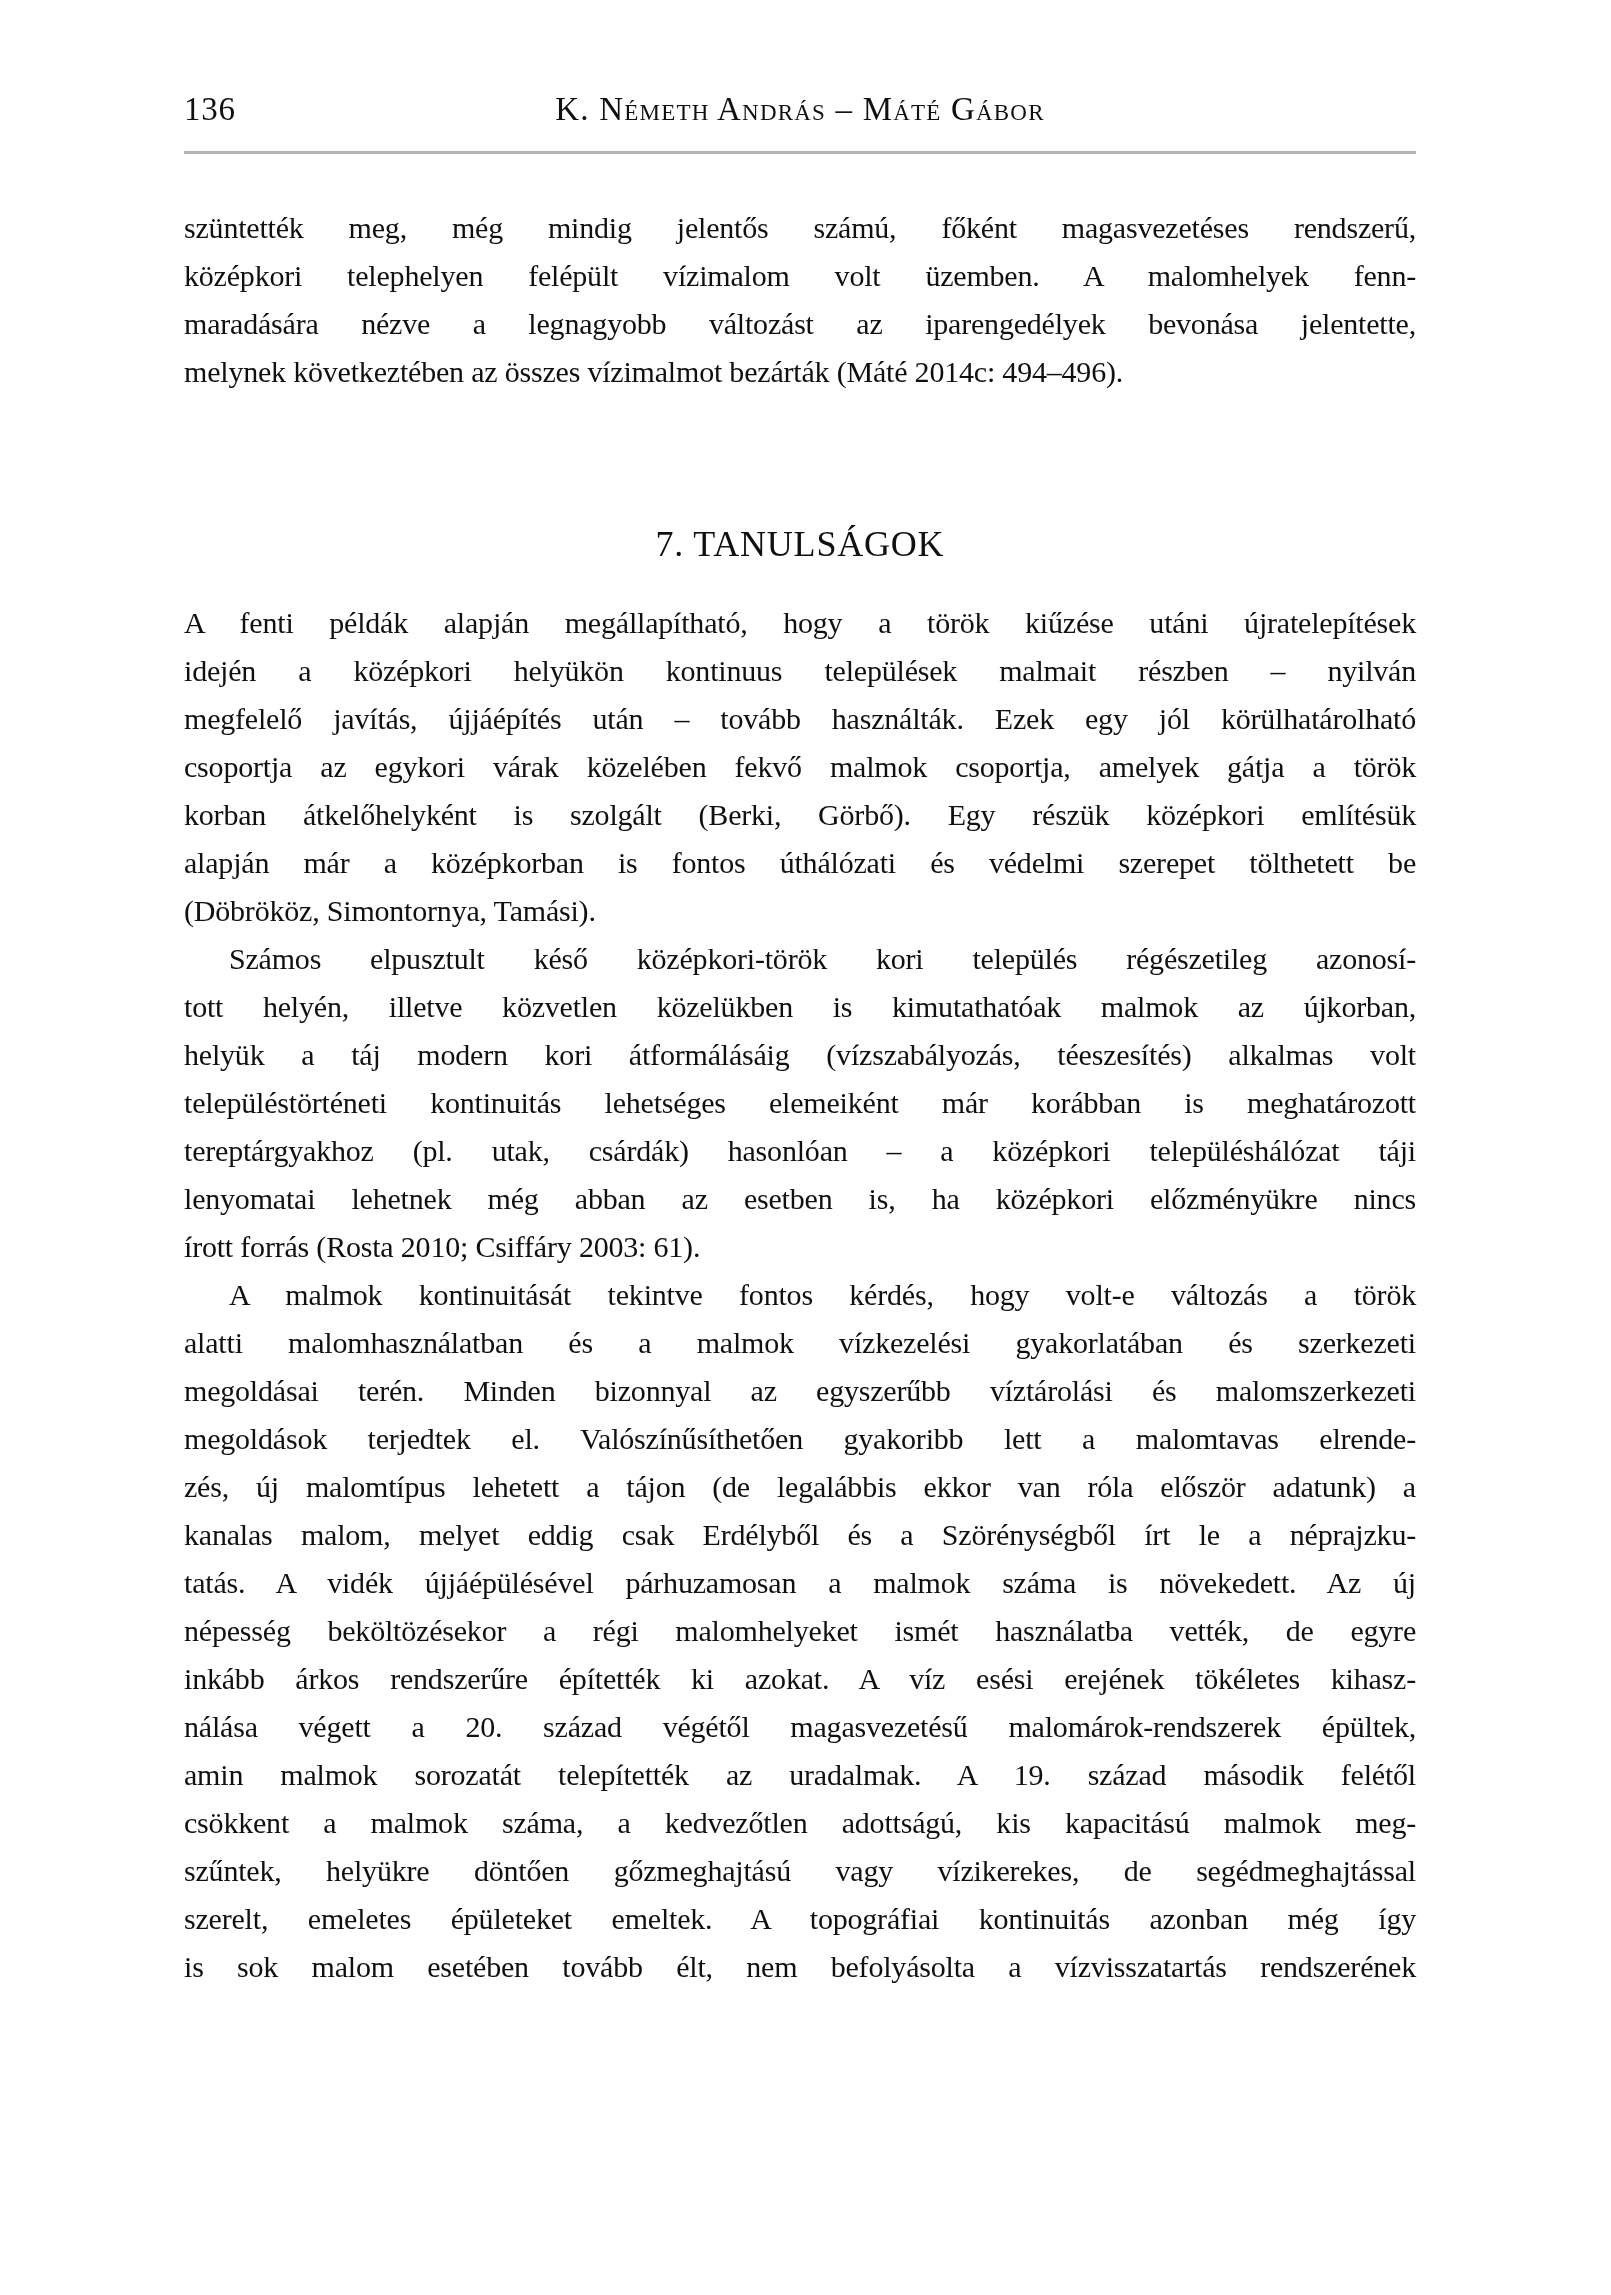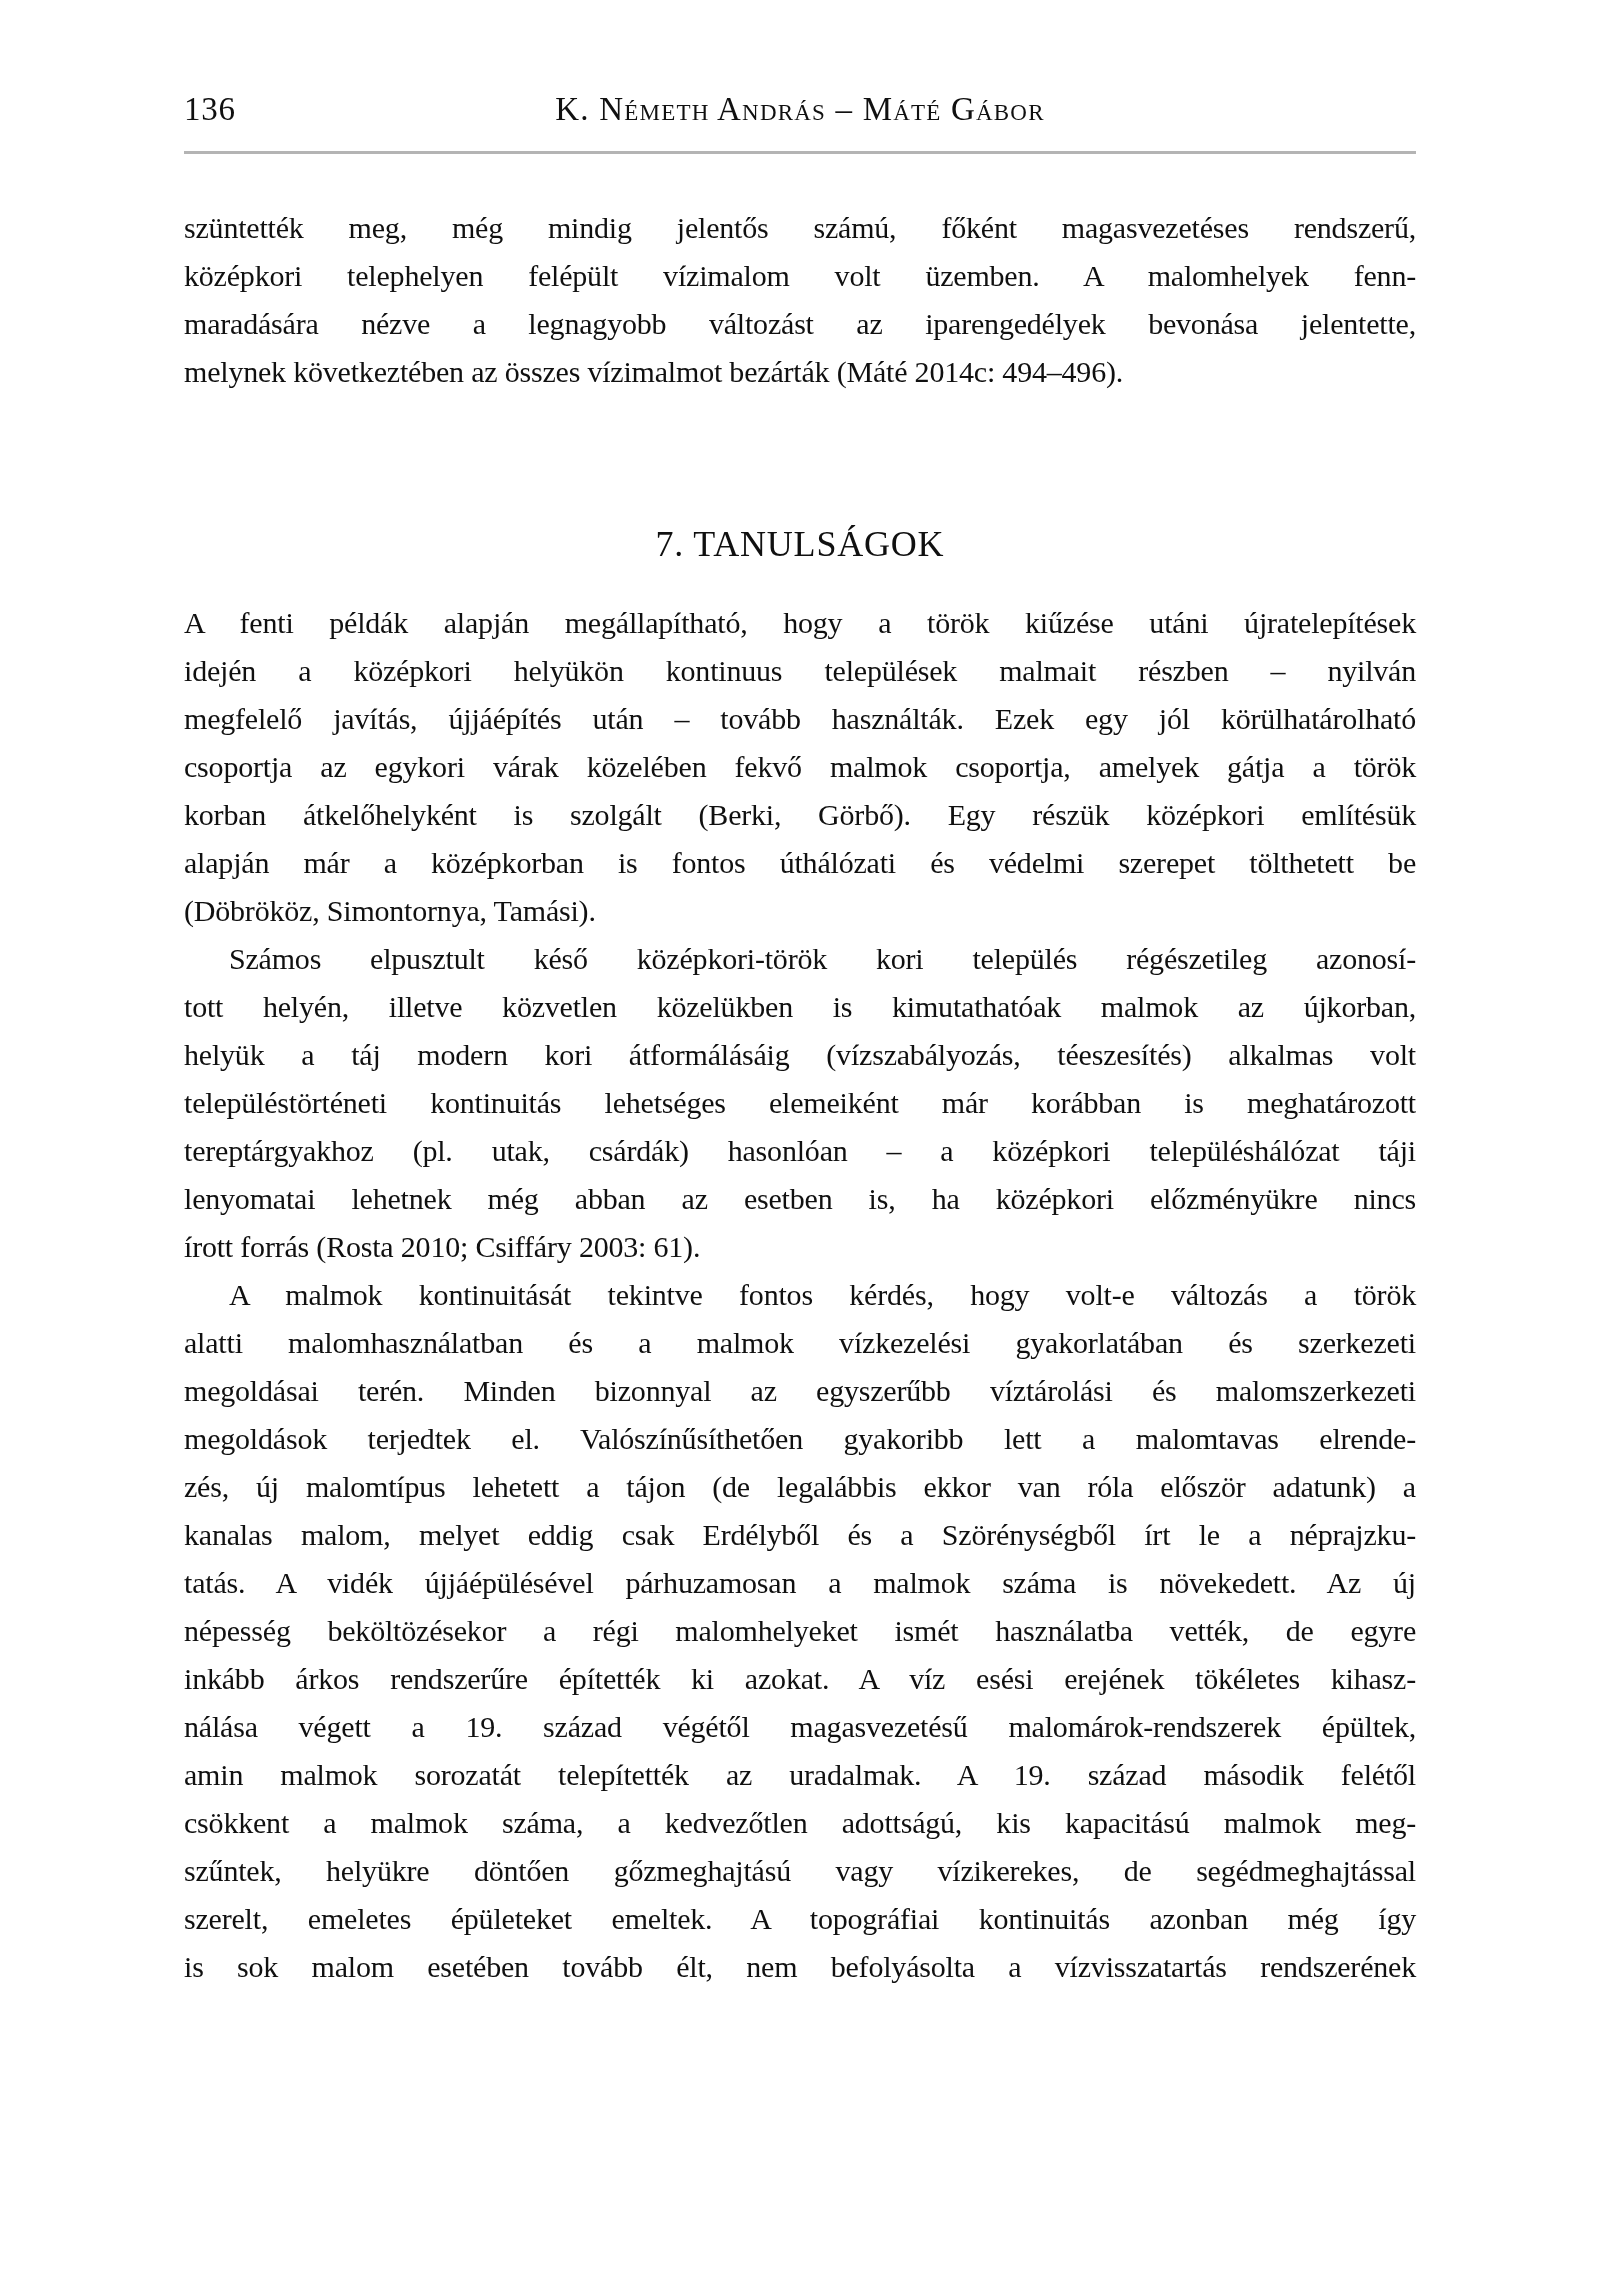--- a/index.html
+++ b/index.html
@@ -121,21 +121,21 @@
       <div class="line lastline">írott forrás (Rosta 2010; Csiffáry 2003: 61).</div>
       <div class="line indent">A malmok kontinuitását tekintve fontos kérdés, hogy volt-e változás a török</div>
       <div class="line">alatti malomhasználatban és a malmok vízkezelési gyakorlatában és szerkezeti</div>
       <div class="line">megoldásai terén. Minden bizonnyal az egyszerűbb víztárolási és malomszerkezeti</div>
       <div class="line">megoldások terjedtek el. Valószínűsíthetően gyakoribb lett a malomtavas elrende-</div>
       <div class="line">zés, új malomtípus lehetett a tájon (de legalábbis ekkor van róla először adatunk) a</div>
       <div class="line">kanalas malom, melyet eddig csak Erdélyből és a Szörénységből írt le a néprajzku-</div>
       <div class="line">tatás. A vidék újjáépülésével párhuzamosan a malmok száma is növekedett. Az új</div>
       <div class="line">népesség beköltözésekor a régi malomhelyeket ismét használatba vették, de egyre</div>
       <div class="line">inkább árkos rendszerűre építették ki azokat. A víz esési erejének tökéletes kihasz-</div>
-      <div class="line">nálása végett a 19. század végétől magasvezetésű malomárok-rendszerek épültek,</div>
+      <div class="line">nálása végett a 20. század végétől magasvezetésű malomárok-rendszerek épültek,</div>
       <div class="line">amin malmok sorozatát telepítették az uradalmak. A 19. század második felétől</div>
       <div class="line">csökkent a malmok száma, a kedvezőtlen adottságú, kis kapacitású malmok meg-</div>
       <div class="line">szűntek, helyükre döntően gőzmeghajtású vagy vízikerekes, de segédmeghajtással</div>
       <div class="line">szerelt, emeletes épületeket emeltek. A topográfiai kontinuitás azonban még így</div>
       <div class="line">is sok malom esetében tovább élt, nem befolyásolta a vízvisszatartás rendszerének</div>
     </div>
 
 </div>
 
 

